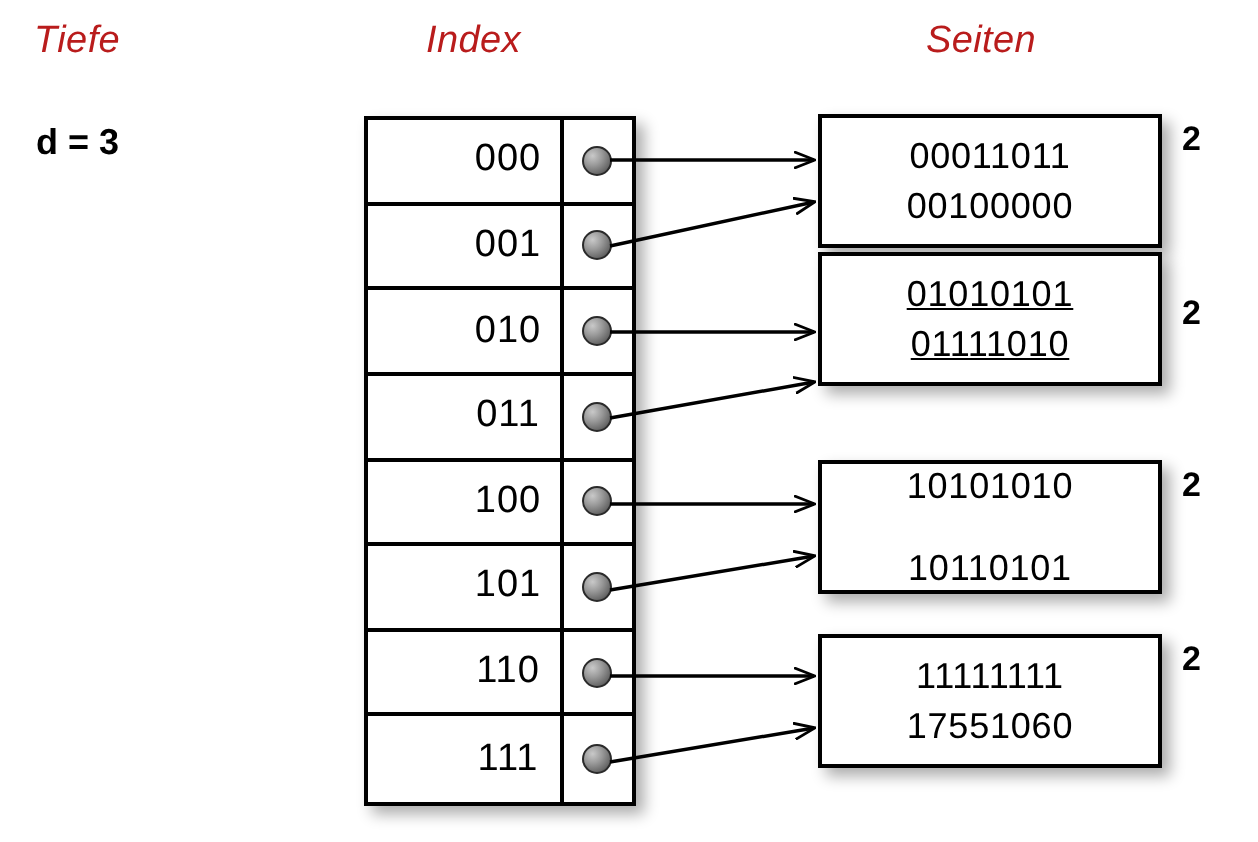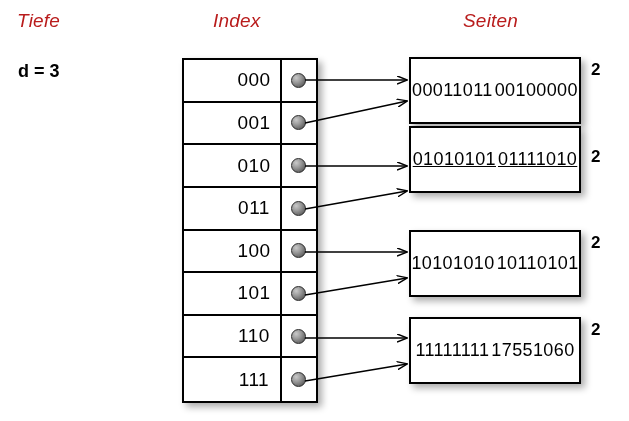--- a/index.html
+++ b/index.html
@@ -103,34 +103,34 @@
   .page-box {
     position: absolute;
     left: 409px;
     width: 172px;
     height: 67px;
     border: 2.5px solid #000000;
     box-sizing: border-box;
     background: #ffffff;
     box-shadow: 4px 4px 7px rgba(0,0,0,0.33);
     display: flex;
-    flex-direction: row;
+    flex-direction: column;
     align-items: center;
     justify-content: center;
     gap: 2px;
   }
   .page-line {
     font-size: 18px;
     font-weight: 400;
     letter-spacing: 0.4px;
     line-height: 1.25;
   }
   #page-box-0 { top: 57px;  }
   #page-box-1 { top: 126px; text-decoration: underline; }
-  #page-box-2 { top: 230px; }
+  #page-box-2 { top: 230px; justify-content: space-between; }
   #page-box-3 { top: 317px; }
 
   .page-count {
     position: absolute;
     left: 591px;
     font-size: 17px;
     font-weight: 700;
   }
   #page-count-0 { top: 60px;  }
   #page-count-1 { top: 147px; }

